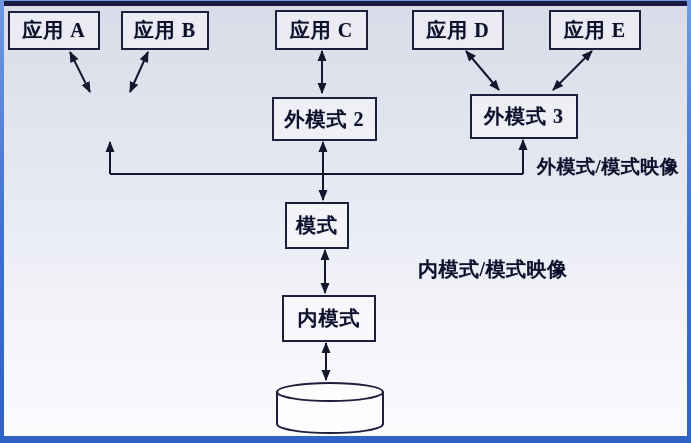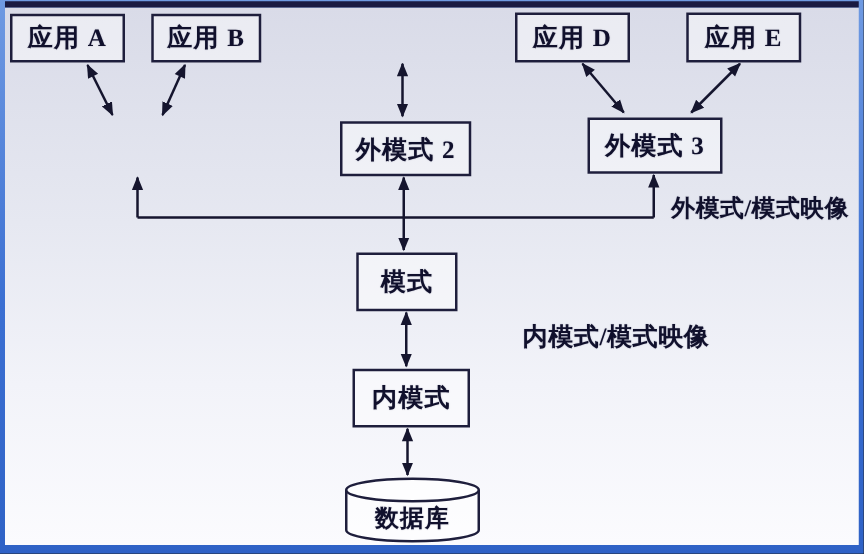--- a/index.html
+++ b/index.html
@@ -70,29 +70,29 @@
       <line x1="322" y1="337" x2="322" y2="374" stroke="#15152e" stroke-width="2" marker-start="url(#as)" marker-end="url(#ae)"></line>
 
       <g>
         <path d="M273,386 L273,418 A53,9 0 0 0 379,418 L379,386" fill="rgba(255,255,255,0.5)" stroke="#1e1e3c" stroke-width="2"></path>
         <ellipse cx="326" cy="386" rx="53" ry="9" fill="rgba(255,255,255,0.75)" stroke="#1e1e3c" stroke-width="2"></ellipse>
       </g>
     </svg>
 
     <div class="node" style="left:4px;top:5px;width:92px;height:39px;">应用 A</div>
     <div class="node" style="left:117px;top:5px;width:88px;height:39px;">应用 B</div>
+    <div class="node" style="left:271px;top:4px;width:93px;height:40px;">应用 C</div>
     <div class="node" style="left:408px;top:4px;width:92px;height:40px;">应用 D</div>
     <div class="node" style="left:545px;top:4px;width:92px;height:40px;">应用 E</div>
 
     <div class="node" style="left:268px;top:91px;width:105px;height:44px;">外模式 2</div>
     <div class="node" style="left:466px;top:88px;width:108px;height:45px;">外模式 3</div>
 
-    <div class="node" style="left:281px;top:196px;width:81px;height:47px;">模式</div>
+    <div class="node" style="left:281px;top:196px;width:64px;height:47px;">模式</div>
 
     <div class="node" style="left:278px;top:289px;width:94px;height:47px;">内模式</div>
 
-    <div class="dbtext" style="left:286px;top:396px;width:80px;">数据库</div>
 
     <div class="maplabel" style="left:533px;top:148px;">外模式/模式映像</div>
     <div class="maplabel" style="left:414px;top:250px;font-size:20px;">内模式/模式映像</div>
 
   </div>
 </div>
 
 </body></html>

